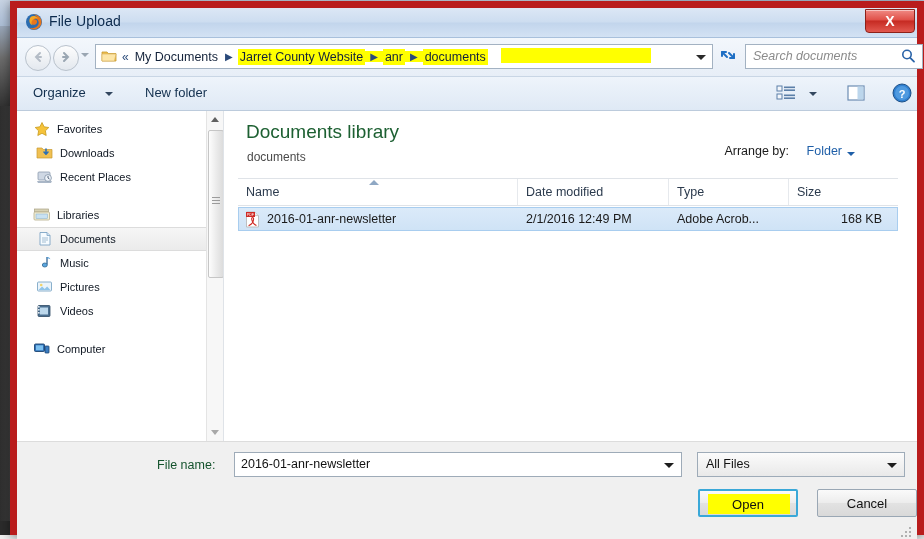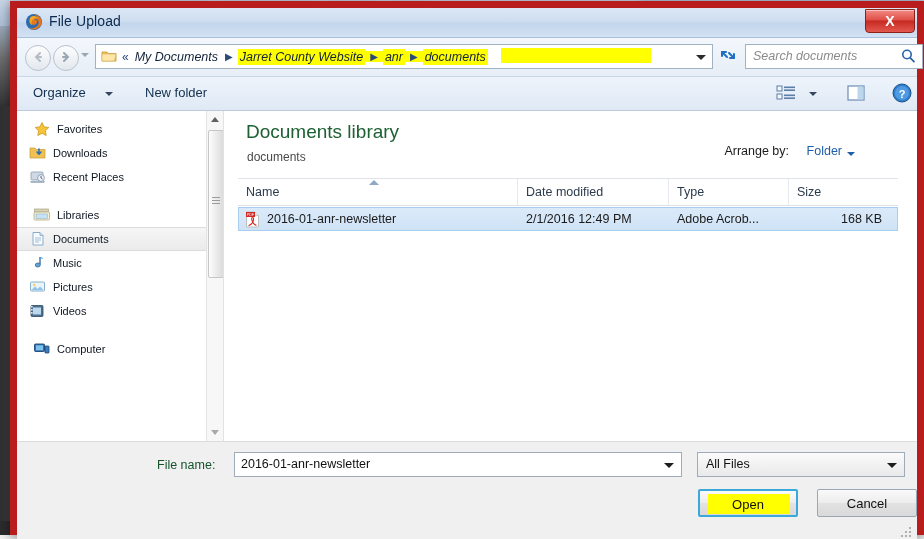--- a/index.html
+++ b/index.html
@@ -160,21 +160,21 @@
     position: absolute;
     left: 26px; top: 0; right: 40px;
     height: 23px;
     display: flex;
     align-items: center;
     white-space: nowrap;
     overflow: hidden;
     font-size: 12.5px;
     color: #13223a;
   }
-  .crumb { padding: 1px 2px; font-style: italic; }
+  .crumb { padding: 1px 2px; }
   .crumb.hl { background: #ffff00; }
   .crumb-sep {
     color: #2a4a7a;
     font-size: 10px;
     padding: 0 5px;
   }
   .crumb-sep.hl { background: #ffff00; }
   .crumb-dbl { color: #2a4a7a; padding-right: 4px; font-size: 12px; }
   .crumb-tail-hl {
     position: absolute;
@@ -285,21 +285,21 @@
     position: relative;
     height: 24px;
     display: flex;
     align-items: center;
     padding-left: 16px;
     font-size: 11px;
     color: #0f1722;
     cursor: pointer;
     box-sizing: border-box;
   }
-  .nav-item.indent { padding-left: 12px; }
+  .nav-item.indent { padding-left: 19px; }
   .nav-item.selected {
     background: linear-gradient(180deg,#f6f6f6,#ebebeb);
     border-top: 1px solid #dcdcdc;
     border-bottom: 1px solid #dcdcdc;
   }
   .nav-ico {
     width: 18px; height: 16px;
     margin-right: 6px;
     flex: none;
     display: block;

